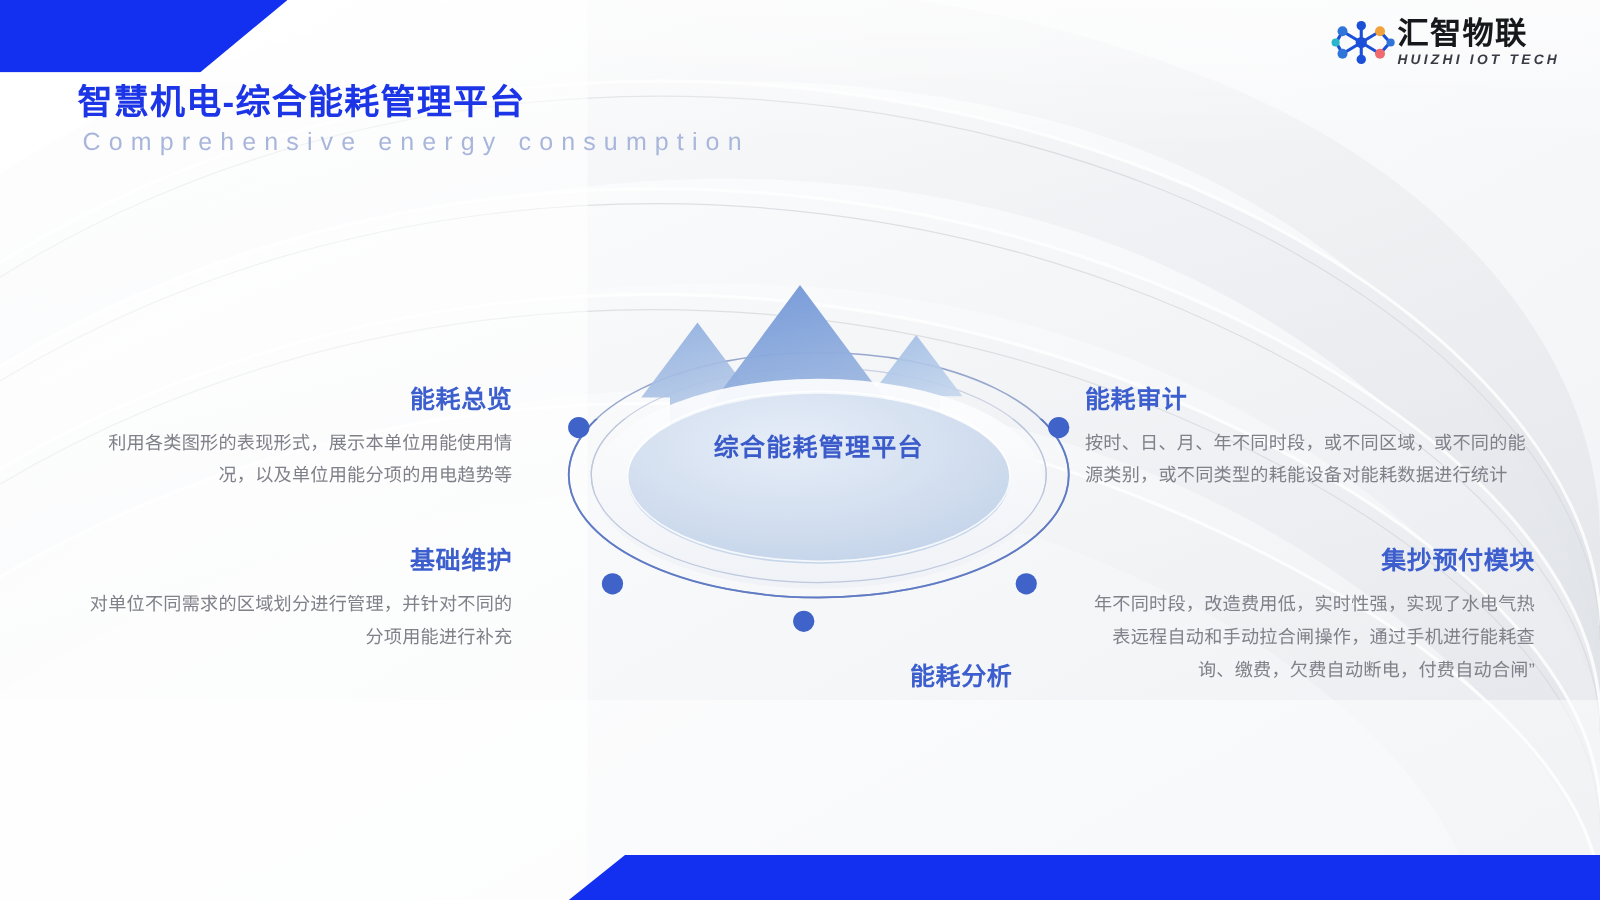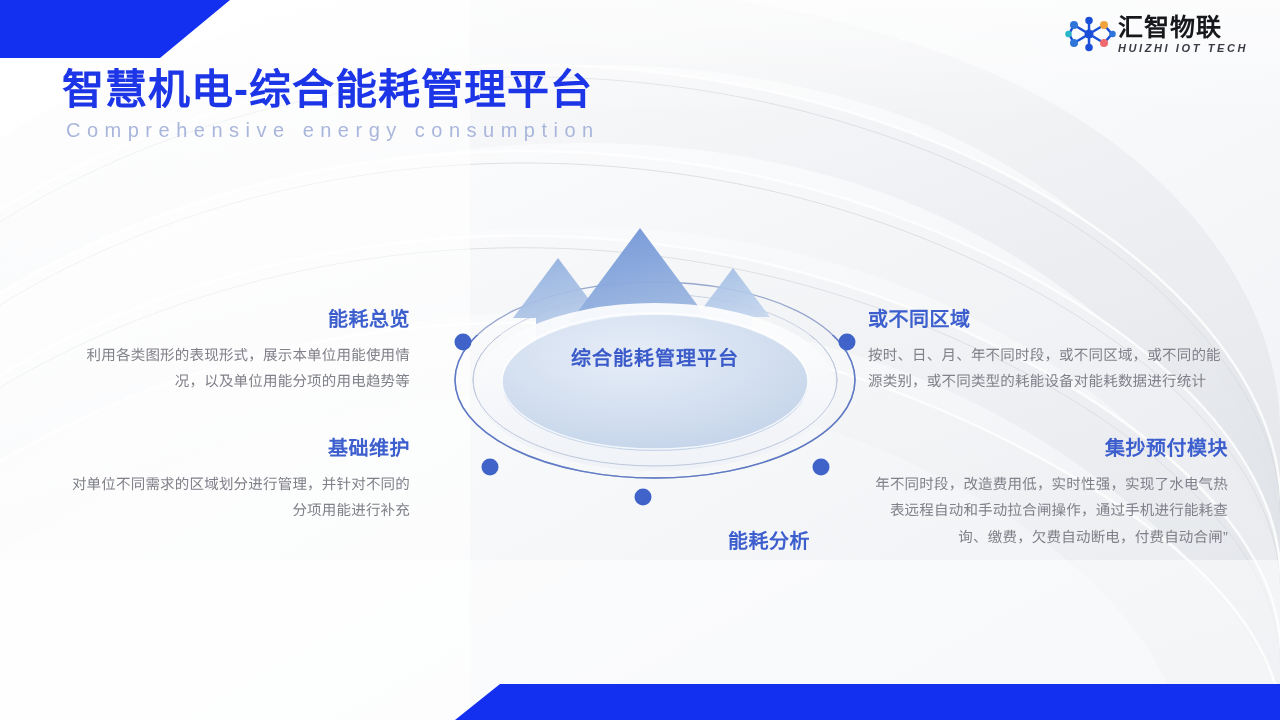--- a/index.html
+++ b/index.html
@@ -23,21 +23,21 @@
   }
   .corner-br{
     position:absolute;left:430px;bottom:0;width:850px;height:36px;
     background:#1330f0;
     clip-path:polygon(70px 0, 850px 0, 850px 36px, 25px 36px);
   }
 
   
   .title-block{position:absolute;left:62px;top:66px;}
   .main-title{
-    font-size:42px;font-weight:bold;color:#1c35e6;letter-spacing:1px;
+    font-size:28px;font-weight:bold;color:#1c35e6;letter-spacing:1px;
     line-height:1.12;margin:0;white-space:nowrap;
   }
   .sub-title{
     margin:6px 0 0 4px;font-size:20px;color:#a9b6dc;letter-spacing:6.5px;
     font-weight:400;white-space:nowrap;
   }
 
   
   .logo{position:absolute;right:32px;top:14px;display:flex;align-items:center;gap:0;}
   .logo-mark{width:54px;height:40px;flex:0 0 auto;}
@@ -235,21 +235,21 @@
     <h3>基础维护</h3>
     <p>对单位不同需求的区域划分进行管理，并针对不同的分项用能进行补充</p>
   </div>
 
   <div class="block align-right" id="blk-overview">
     <h3>能耗总览</h3>
     <p>利用各类图形的表现形式，展示本单位用能使用情况，以及单位用能分项的用电趋势等</p>
   </div>
 
   <div class="block align-left" id="blk-audit">
-    <h3>或不同区域</h3>
+    <h3>能耗审计</h3>
     <p>按时、日、月、年不同时段，或不同区域，或不同的能源类别，或不同类型的耗能设备对能耗数据进行统计</p>
   </div>
 
   <div class="block align-left" id="blk-prepay">
     <h3>集抄预付模块</h3>
     <p>年不同时段，改造费用低，实时性强，实现了水电气热表远程自动和手动拉合闸操作，通过手机进行能耗查询、缴费，欠费自动断电，付费自动合闸”</p>
   </div>
 
   <div class="block align-center" id="blk-analysis">
     <h3>能耗分析</h3>

